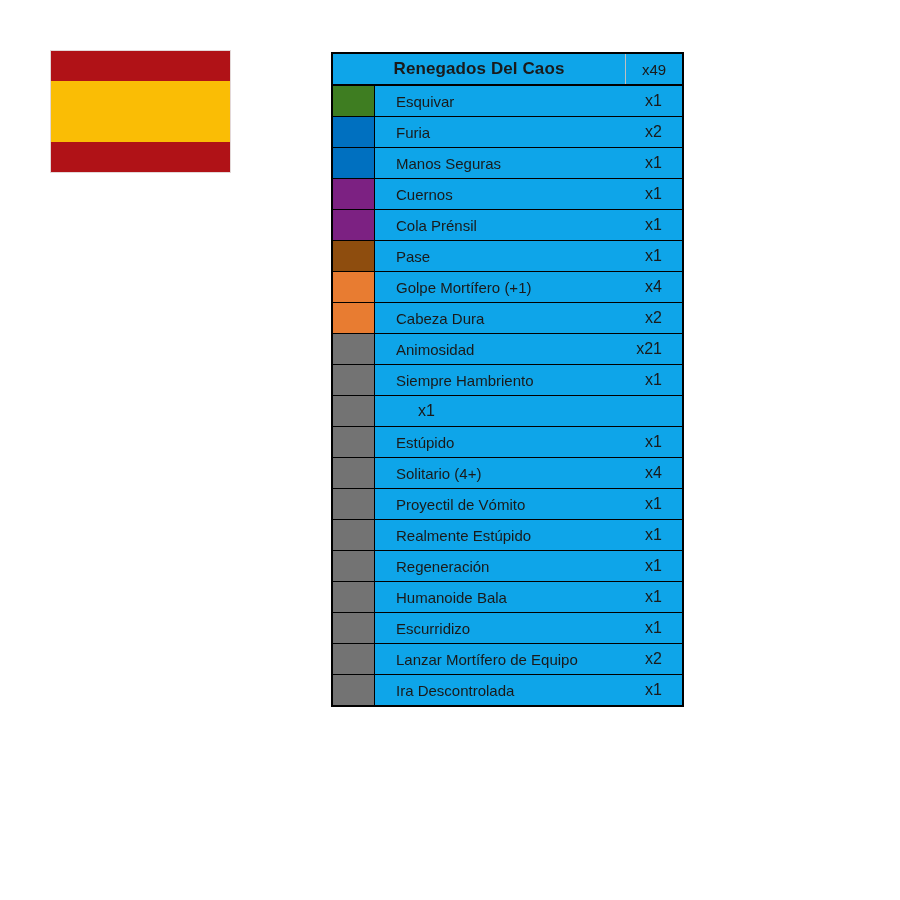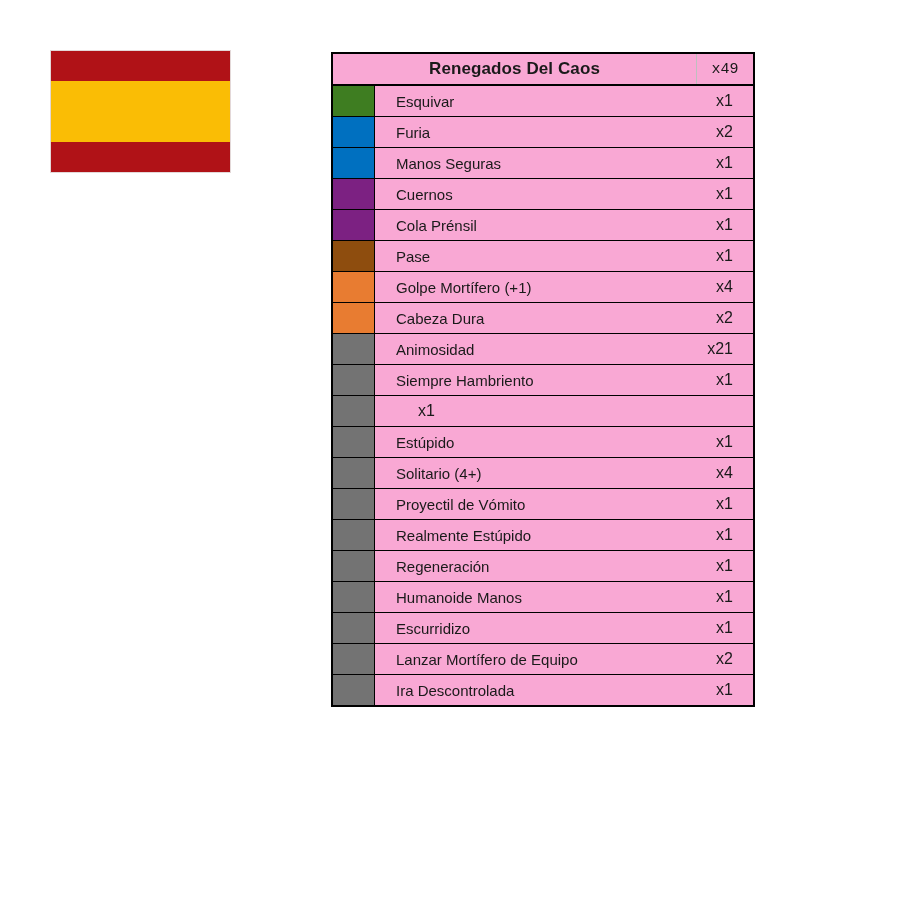--- a/index.html
+++ b/index.html
@@ -24,23 +24,23 @@
     box-shadow: 0 0 0 1px #e3d8d8;
   }
   .flag-band-red    { flex: 1 1 0; }
   .flag-band-yellow { flex: 2 1 0; }
 
   
   .roster {
     position: absolute;
     left: 331px;
     top: 52px;
-    width: 424px;
+    width: 353px;
     border: 2.5px solid #000;
-    background: #f9a8d4;
+    background: #0ea5e9;
     box-sizing: border-box;
   }
   .roster-header {
     display: flex;
     align-items: stretch;
     height: 30px;
     border-bottom: 2.5px solid #000;
   }
   .roster-title {
     flex: 1 1 auto;
@@ -51,21 +51,20 @@
     font-size: 17px;
     border-right: 1px solid #bfbfbf;
     letter-spacing: 0.1px;
   }
   .roster-total {
     width: 56px;
     display: flex;
     align-items: center;
     justify-content: center;
     font-size: 15px;
-    font-family: Liberation Mono, monospace;
   }
   .roster-row {
     display: flex;
     align-items: stretch;
     height: 30px;
     border-bottom: 1px solid #000;
     box-sizing: content-box;
   }
   .roster-row:last-child { border-bottom: none; }
   .row-swatch {
@@ -197,21 +196,21 @@
   </div>
 
   <div class="roster-row">
     <div class="row-swatch" style="background: rgb(115, 115, 115);"></div>
     <div class="row-label">Regeneración</div>
     <div class="row-count">x1</div>
   </div>
 
   <div class="roster-row">
     <div class="row-swatch" style="background: rgb(115, 115, 115);"></div>
-    <div class="row-label">Humanoide Manos</div>
+    <div class="row-label">Humanoide Bala</div>
     <div class="row-count">x1</div>
   </div>
 
   <div class="roster-row">
     <div class="row-swatch" style="background: rgb(115, 115, 115);"></div>
     <div class="row-label">Escurridizo</div>
     <div class="row-count">x1</div>
   </div>
 
   <div class="roster-row">

